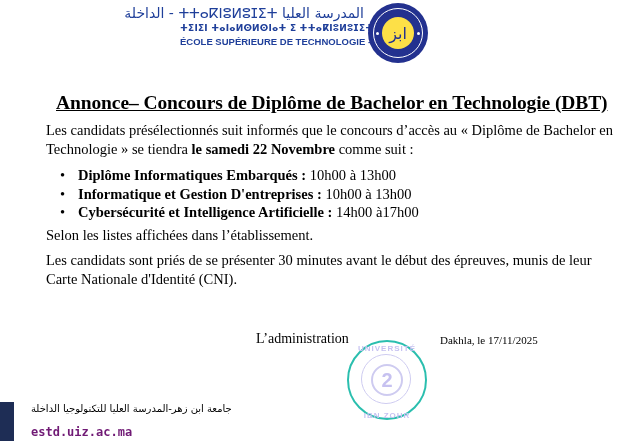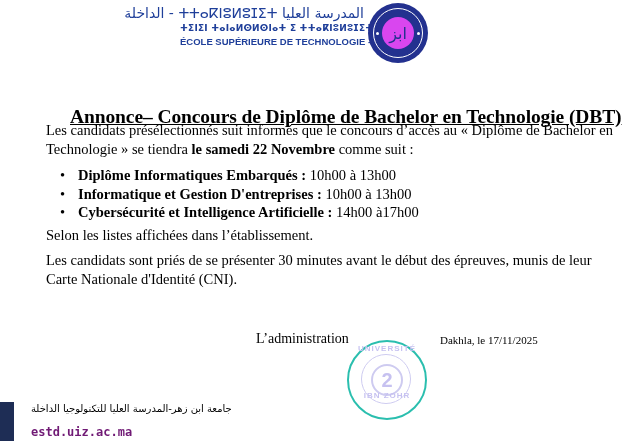--- a/index.html
+++ b/index.html
@@ -3,37 +3,37 @@
   <meta charset="utf-8">
   <style>
     html, body { margin:0; padding:0; background:#ffffff; }
     body { width:629px; height:441px; position:relative; overflow:hidden; font-family:"DejaVu Serif", serif; color:#000; }
     .header-text { position:absolute; left:180px; top:4px; width:184px; text-align:right; }
     .ar-title { font-family:"DejaVu Sans", sans-serif; color:#1f3f9a; font-size:14px; line-height:18px; direction:rtl; white-space:nowrap; }
     .tif-title { font-family:"DejaVu Sans", sans-serif; color:#1f3f9a; font-size:9px; font-weight:bold; line-height:13px; white-space:nowrap; letter-spacing:0.2px; }
     .fr-school { font-family:"Liberation Sans", sans-serif; color:#1f3f9a; font-size:9.5px; font-weight:bold; line-height:13px; white-space:nowrap; }
     .logo { position:absolute; left:368px; top:3px; width:60px; height:60px; border-radius:50%; background:#23318f; }
     .logo .ring { position:absolute; left:5px; top:5px; width:48px; height:48px; border-radius:50%; border:1px solid #ffffff; }
-    .logo .inner { position:absolute; left:14px; top:14px; width:32px; height:32px; border-radius:50%; background:#d946ef; display:flex; align-items:center; justify-content:center; color:#23318f; font-size:16px; font-family:"DejaVu Sans", sans-serif; }
+    .logo .inner { position:absolute; left:14px; top:14px; width:32px; height:32px; border-radius:50%; background:#fde047; display:flex; align-items:center; justify-content:center; color:#23318f; font-size:16px; font-family:"DejaVu Sans", sans-serif; }
     .logo .dot { position:absolute; width:3px; height:3px; background:#fff; border-radius:50%; top:29px; }
-    h1 { position:absolute; left:52px; top:88px; margin:18px; font-family:"Liberation Serif", serif; font-size:19.5px; font-weight:bold; text-decoration:underline; white-space:nowrap; letter-spacing:-0.1px; }
+    h1 { position:absolute; left:52px; top:88px; margin:4px; font-family:"Liberation Serif", serif; font-size:19.5px; font-weight:bold; text-decoration:underline; white-space:nowrap; letter-spacing:-0.1px; }
     .para { position:absolute; left:46px; font-family:"Liberation Serif", serif; font-size:14.5px; line-height:19px; width:570px; }
     .p1 { top:121px; }
     ul { position:absolute; left:46px; top:166px; margin:0; padding:0; list-style:none; font-family:"Liberation Serif", serif; font-size:14.5px; line-height:18.5px; }
     ul li { position:relative; padding-left:32px; white-space:nowrap; }
     ul li .bullet { position:absolute; left:14px; top:0; }
     .p2 { top:226px; }
     .p3 { top:251px; }
     .admin { position:absolute; left:256px; top:331px; font-family:"Liberation Serif", serif; font-size:14px; }
     .date { position:absolute; left:440px; top:334px; font-family:Liberation Serif, serif; font-size:11px; }
     .stamp { position:absolute; left:347px; top:340px; width:76px; height:76px; border-radius:50%; border:2px solid #14b8a6; opacity:0.9; }
     .stamp .s-inner { position:absolute; left:12px; top:12px; width:48px; height:48px; border-radius:50%; border:1.5px solid #c9c6ef; }
     .stamp .s-num { position:absolute; left:22px; top:22px; width:28px; height:28px; border-radius:50%; border:2px solid #c9c6ef; color:#c0bbef; font-family:"Liberation Sans", sans-serif; font-weight:bold; font-size:20px; text-align:center; line-height:28px; }
     .stamp .s-top { position:absolute; left:0; top:2px; width:76px; text-align:center; font-family:"Liberation Sans", sans-serif; font-weight:bold; font-size:8px; color:#c0bbef; letter-spacing:1px; }
-    .stamp .s-bot { position:absolute; left:0; top:49px; width:76px; text-align:center; font-family:"Liberation Sans", sans-serif; font-weight:bold; font-size:8px; color:#c0bbef; letter-spacing:1px; }
+    .stamp .s-bot { position:absolute; left:0; top:69px; width:76px; text-align:center; font-family:"Liberation Sans", sans-serif; font-weight:bold; font-size:8px; color:#c0bbef; letter-spacing:1px; }
     .footer-bar { position:absolute; left:0; top:402px; width:14px; height:39px; background:#1e2d55; }
     .footer-ar { position:absolute; left:31px; top:403px; font-family:"DejaVu Sans", sans-serif; font-size:10px; direction:rtl; white-space:nowrap; color:#000; }
     .footer-url { position:absolute; left:31px; top:425px; font-family:"DejaVu Sans Mono", monospace; font-size:12px; font-weight:bold; color:#701a75; }
   </style>
 </head>
 <body>
 
 <div>
   <div class="header-text">
     <div class="ar-title">المدرسة العليا ⵜⵜⴰⴽⵏⵓⵍⵓⵊⵉⵜ - الداخلة</div>

